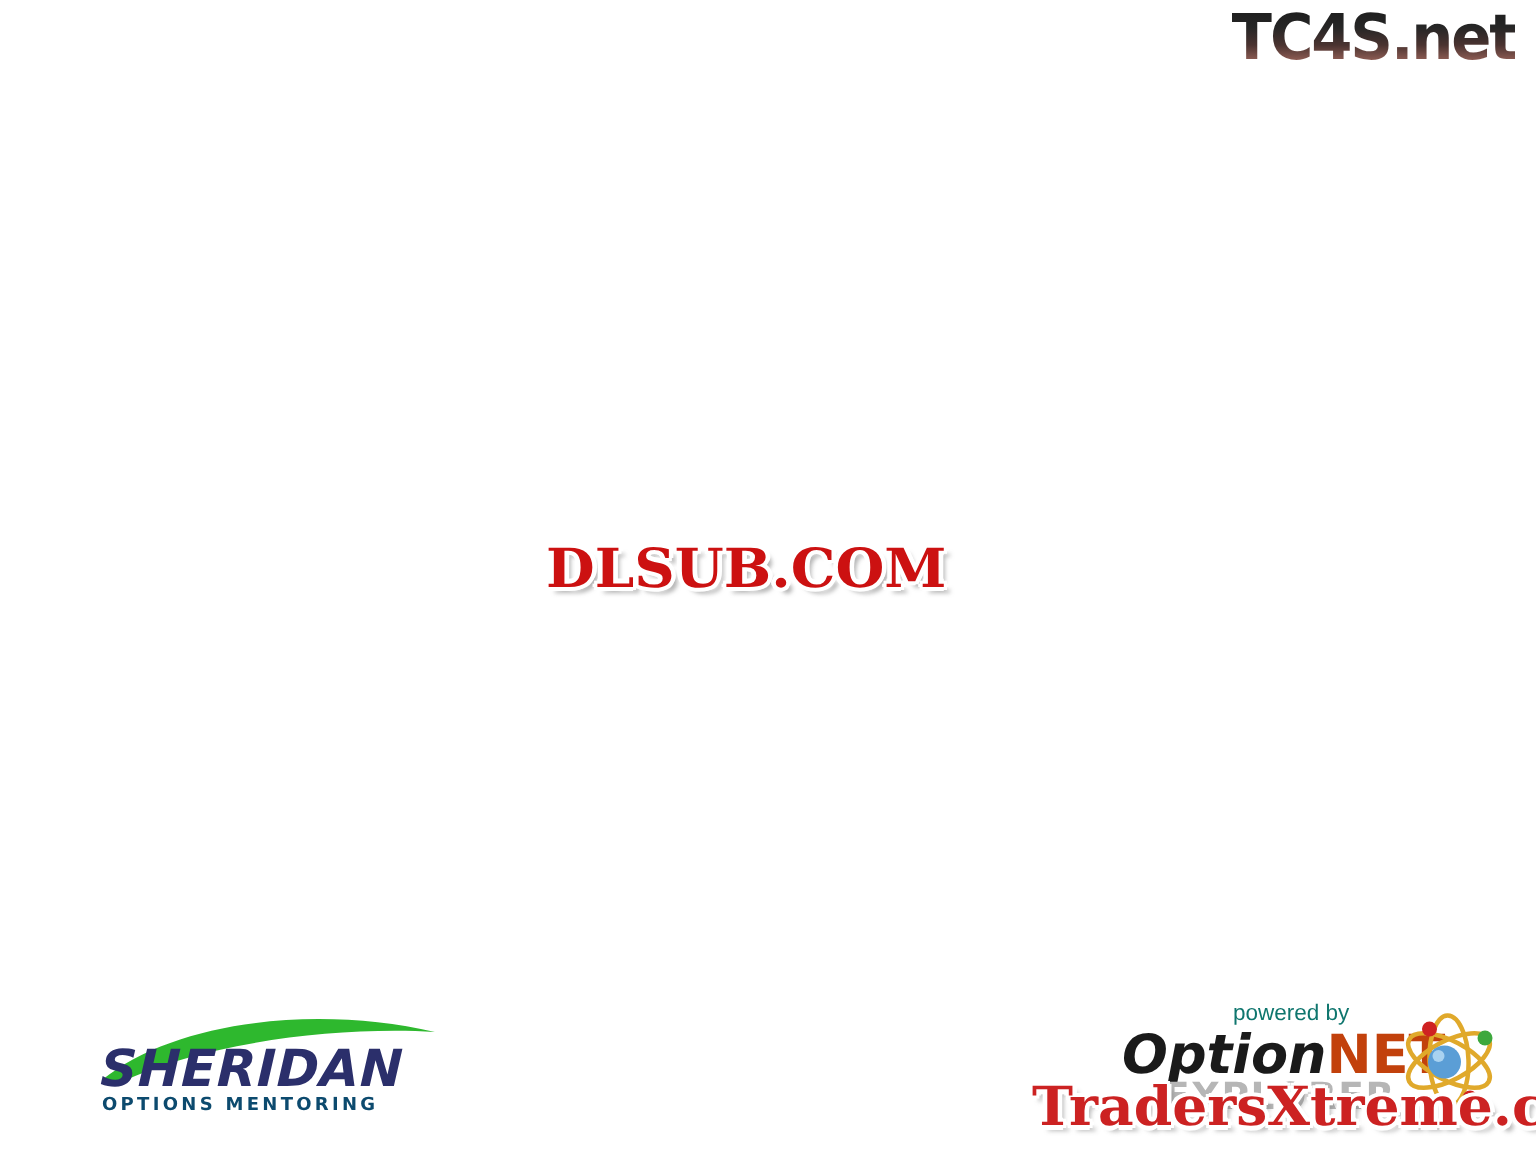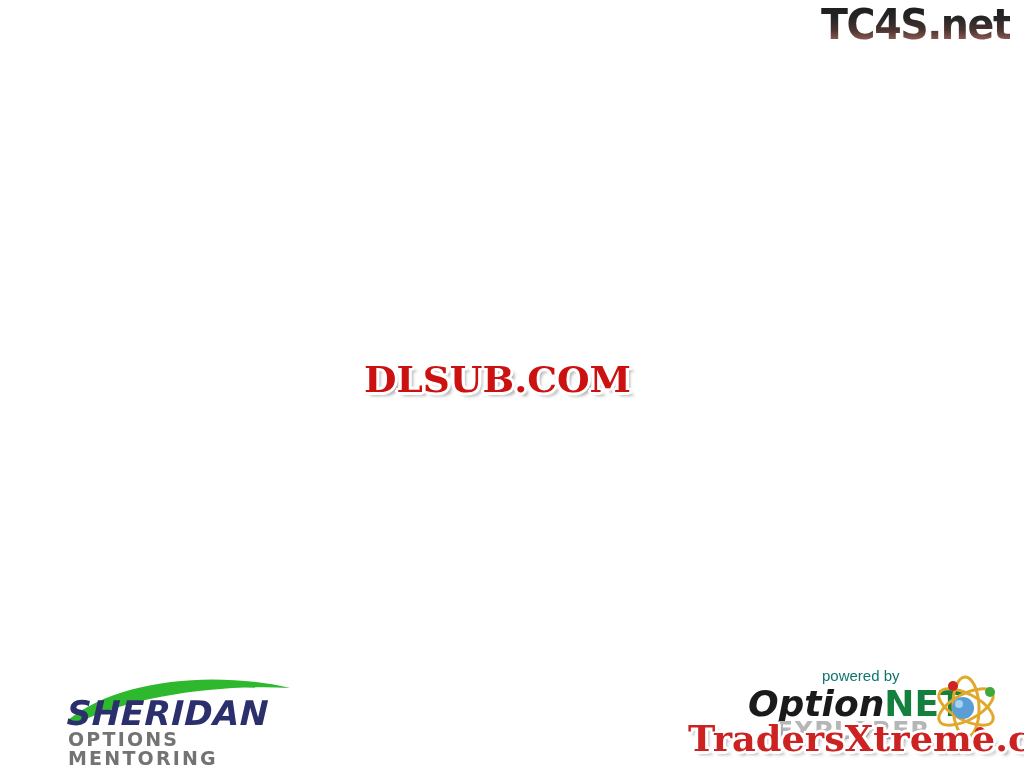--- a/index.html
+++ b/index.html
@@ -106,23 +106,23 @@
     color: #2b2f6b;
     letter-spacing: 0.5px;
     transform: skewX(-2deg);
   }
   .sheridan-tagline {
     position: absolute;
     left: 6px;
     top: 56px;
     font-family: "DejaVu Sans", sans-serif;
     font-weight: bold;
-    font-size: 19px;
-    line-height: 1;
-    color: #737373;
+    font-size: 12px;
+    line-height: 1;
+    color: #0c4a6e;
     letter-spacing: 2.2px;
   }
 
   
   .onet-logo {
     position: absolute;
     right: 26px;
     bottom: 22px;
     width: 250px;
     height: 78px;
@@ -145,21 +145,21 @@
     line-height: 1;
     white-space: nowrap;
   }
   .onet-option {
     font-style: italic;
     font-weight: bold;
     color: #1a1a1a;
   }
   .onet-net {
     font-weight: bold;
-    color: #15803d;
+    color: #c2410c;
     font-style: normal;
   }
   .onet-explorer {
     position: absolute;
     left: 28px;
     top: 50px;
     font-family: "DejaVu Sans", sans-serif;
     font-weight: bold;
     font-size: 25px;
     line-height: 1;

